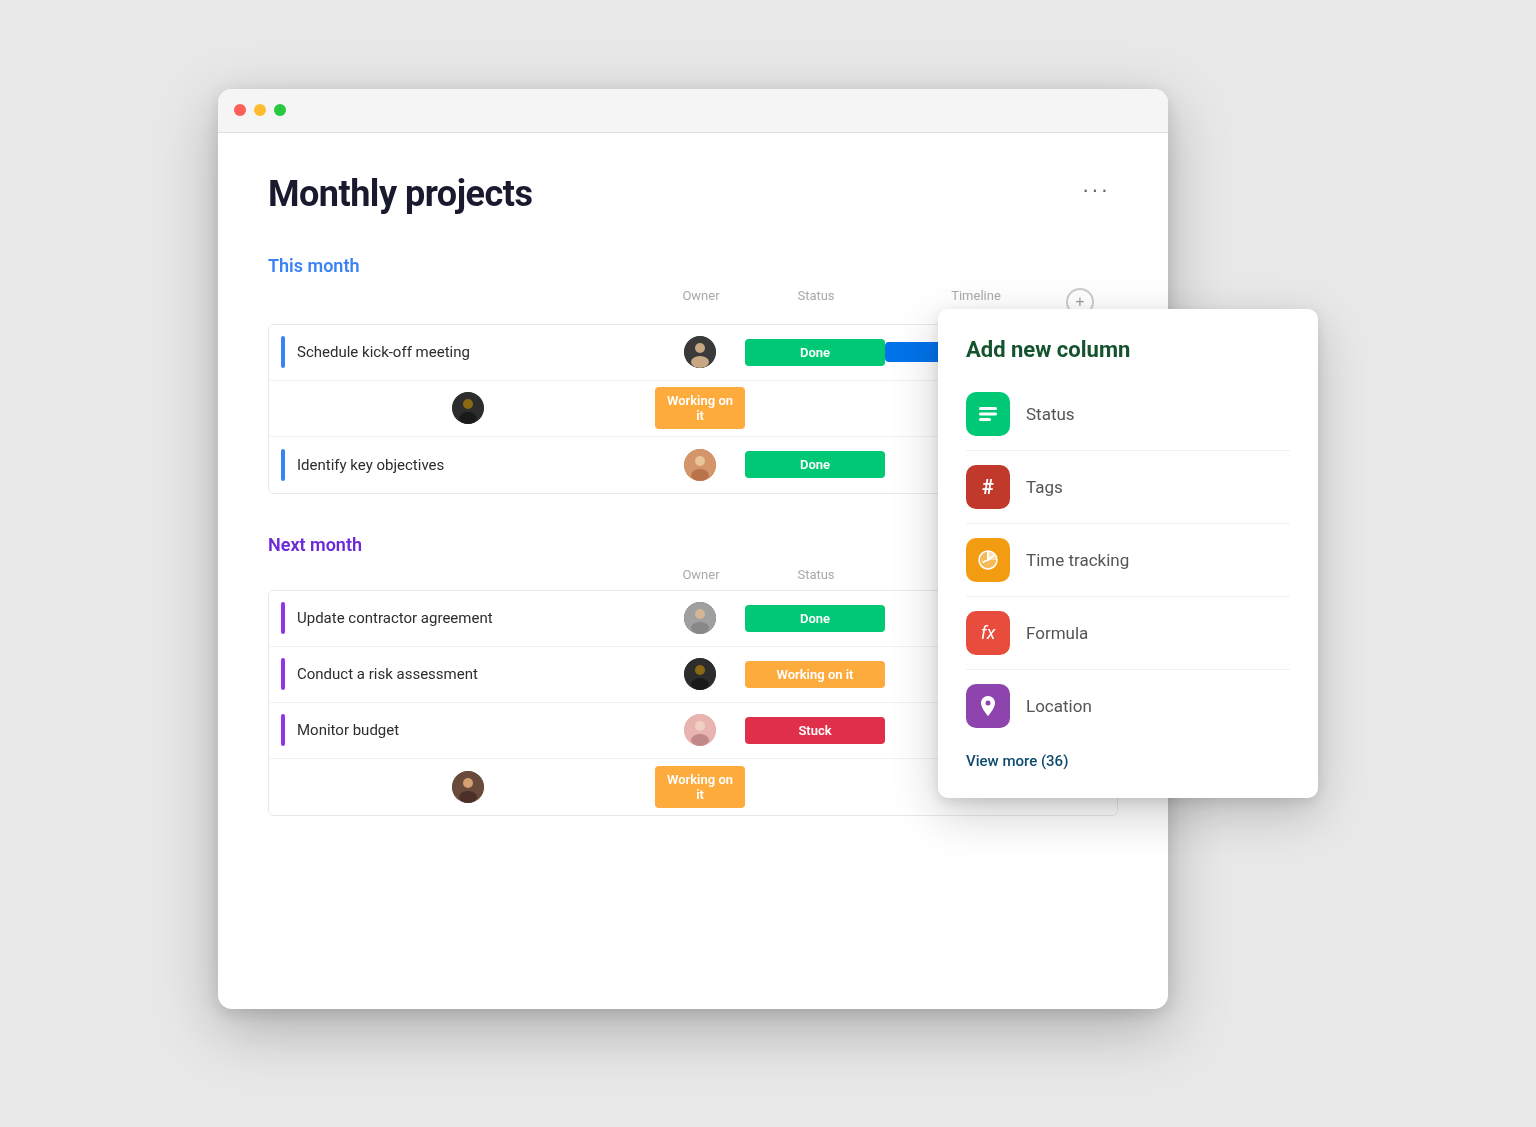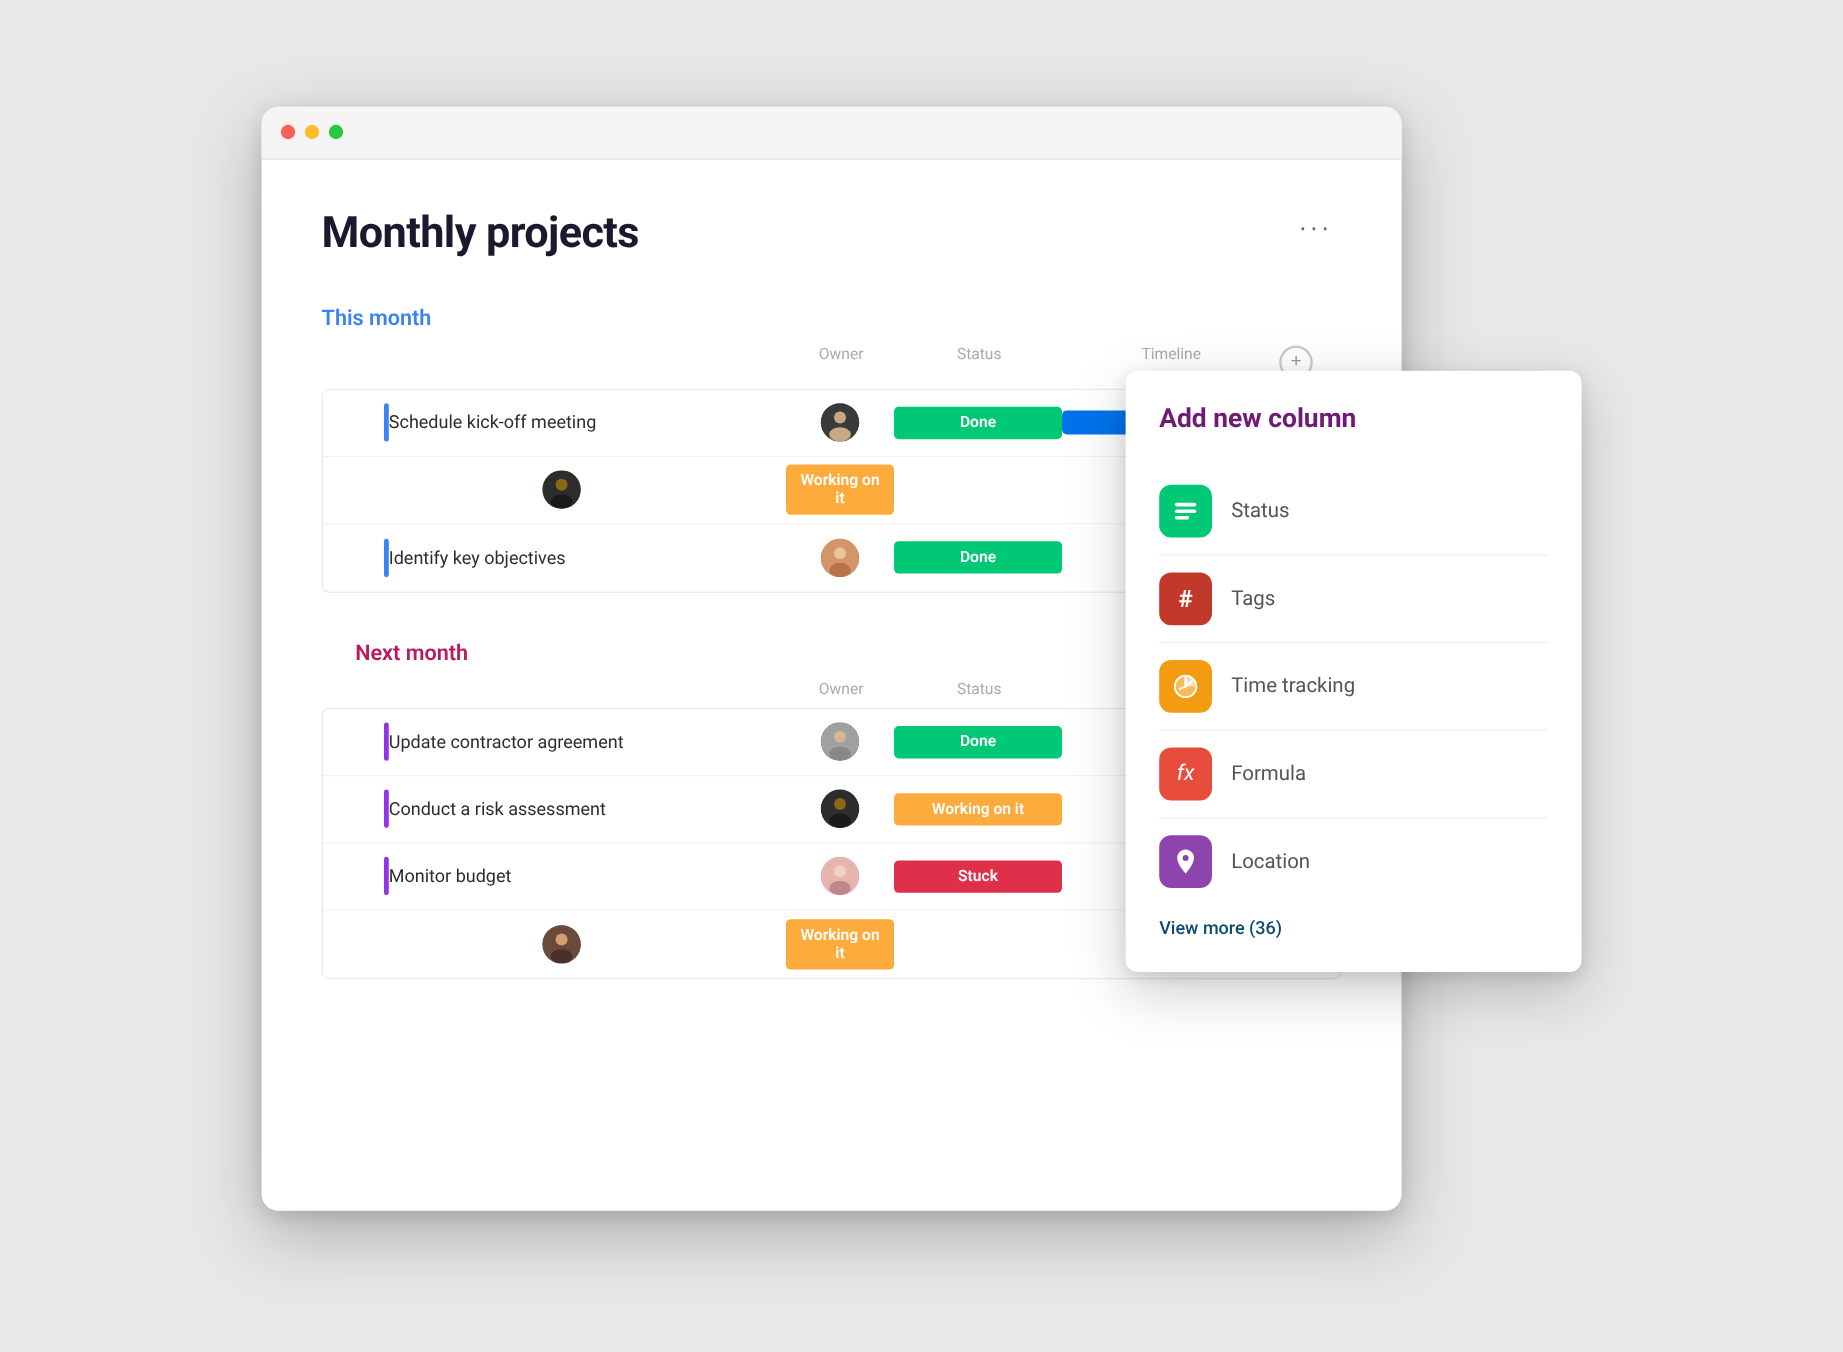--- a/index.html
+++ b/index.html
@@ -89,21 +89,21 @@
     .section {
       margin-bottom: 40px;
     }
 
     .section-label {
       font-size: 18px;
       font-weight: 600;
       margin-bottom: 12px;
     }
     .section-label.blue { color: #3b82f6; }
-    .section-label.purple { color: #be185d; margin-left: 28px; }
+    .section-label.purple { color: #6d28d9; }
 
     
     .table-header {
       display: grid;
       grid-template-columns: 1fr 90px 140px 180px 40px;
       padding: 0 12px 8px 12px;
       margin-bottom: 0;
     }
 
     .th {
@@ -131,24 +131,23 @@
       background: #fff;
     }
 
     .table-row:last-child {
       border-bottom: none;
     }
 
     .row-name {
       display: flex;
       align-items: center;
-      gap: 0;
+      gap: 12px;
       font-size: 15px;
       color: #2d2d2d;
-      margin-left: 39px;
     }
 
     .row-bar {
       width: 4px;
       height: 32px;
       background: #3b82f6;
       border-radius: 2px;
       flex-shrink: 0;
     }
 
@@ -231,22 +230,22 @@
       background: #fff;
       border-radius: 10px;
       box-shadow: 0 16px 48px rgba(0,0,0,0.2), 0 4px 12px rgba(0,0,0,0.1);
       padding: 28px;
       z-index: 10;
     }
 
     .popup-title {
       font-size: 22px;
       font-weight: 700;
-      color: #701a75;
-      margin-bottom: 32px;
+      color: #14532d;
+      margin-bottom: 20px;
     }
 
     .popup-item {
       display: flex;
       align-items: center;
       gap: 16px;
       padding: 10px 0;
       cursor: pointer;
     }
 

